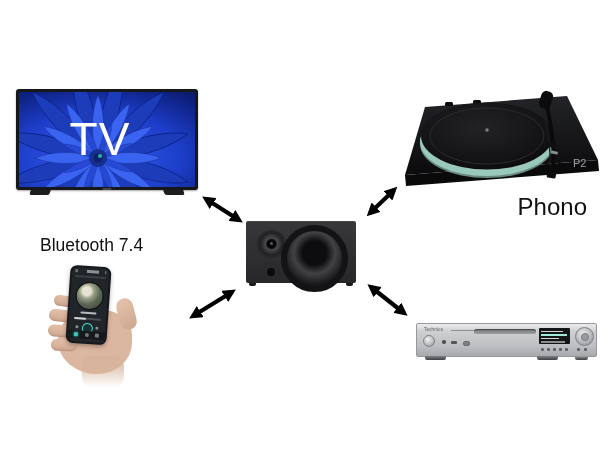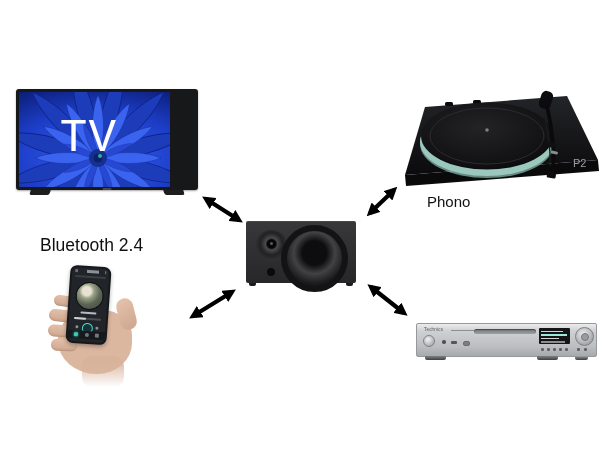--- a/index.html
+++ b/index.html
@@ -6,35 +6,35 @@
   #canvas{
     position:relative;width:610px;height:450px;background:#fff;overflow:hidden;
     font-family:"Liberation Sans", sans-serif;
   }
   .abs{position:absolute;}
 
   
   .tv{left:16px;top:89px;width:182px;height:101px;}
   .tv-body{position:absolute;inset:0;background:#17181a;border-radius:3px;
     box-shadow:0 1px 2px rgba(0,0,0,.35);}
-  .tv-screen{position:absolute;left:3px;top:3px;width:151px;height:95px;overflow:hidden;border-radius:1px;font-family:Liberation Mono, monospace;}
+  .tv-screen{position:absolute;left:3px;top:3px;width:176px;height:95px;overflow:hidden;border-radius:1px;}
   .tv-screen svg{display:block;}
   .tv-label{position:absolute;left:46%;top:50%;transform:translate(-50%,-52%);
     color:#ffffff;font-size:46px;font-weight:300;letter-spacing:1px;line-height:1;}
   .tv-foot{position:absolute;bottom:-5px;width:20px;height:5px;background:#1d1e20;
     border-radius:0 0 2px 2px;}
   .tv-foot.left{left:14px;transform:skewX(-18deg);}
   .tv-foot.right{right:14px;transform:skewX(18deg);}
   .tv-logo{position:absolute;bottom:0px;left:50%;transform:translateX(-50%);
     width:9px;height:2px;background:#45474b;border-radius:1px;}
 
   
   .lbl{color:#111;line-height:1.15;}
   .lbl-bluetooth{left:40px;top:235px;font-size:17.5px;}
-  .lbl-phono{left:427px;top:193px;width:130px;text-align:left;font-size:15px;}
+  .lbl-phono{left:457px;top:193px;width:130px;text-align:right;font-size:24px;}
   .lbl-cd{left:415px;top:281px;font-size:21px;}
 
   
   .handset{left:40px;top:258px;width:112px;height:132px;}
   .finger{position:absolute;background:linear-gradient(180deg,#e3c0aa,#cfa78f);
     border-radius:7px;box-shadow:inset 0 -1px 2px rgba(120,70,40,.25);}
   .finger.f1{left:14px;top:38px;width:27px;height:11px;transform:rotate(8deg);}
   .finger.f2{left:9px;top:52px;width:30px;height:12px;transform:rotate(6deg);}
   .finger.f3{left:8px;top:67px;width:29px;height:12px;transform:rotate(4deg);}
   .finger.f4{left:11px;top:81px;width:26px;height:12px;transform:rotate(2deg);}
@@ -177,21 +177,21 @@
           </g>
         </svg>
         <div class="tv-label">TV</div>
       </div>
       <div class="tv-logo"></div>
     </div>
     <div class="tv-foot left"></div>
     <div class="tv-foot right"></div>
   </div>
 
-  <div class="abs lbl lbl-bluetooth">Bluetooth 2.4</div>
+  <div class="abs lbl lbl-bluetooth">Bluetooth 7.4</div>
 
   <div class="abs handset">
     <div class="palm"></div>
     <div class="wrist"></div>
     <div class="phone">
       <div class="phone-screen">
         <div class="ph-topbar"></div>
         <div class="ph-row2"></div>
         <div class="ph-art"></div>
         <div class="ph-title"></div>

